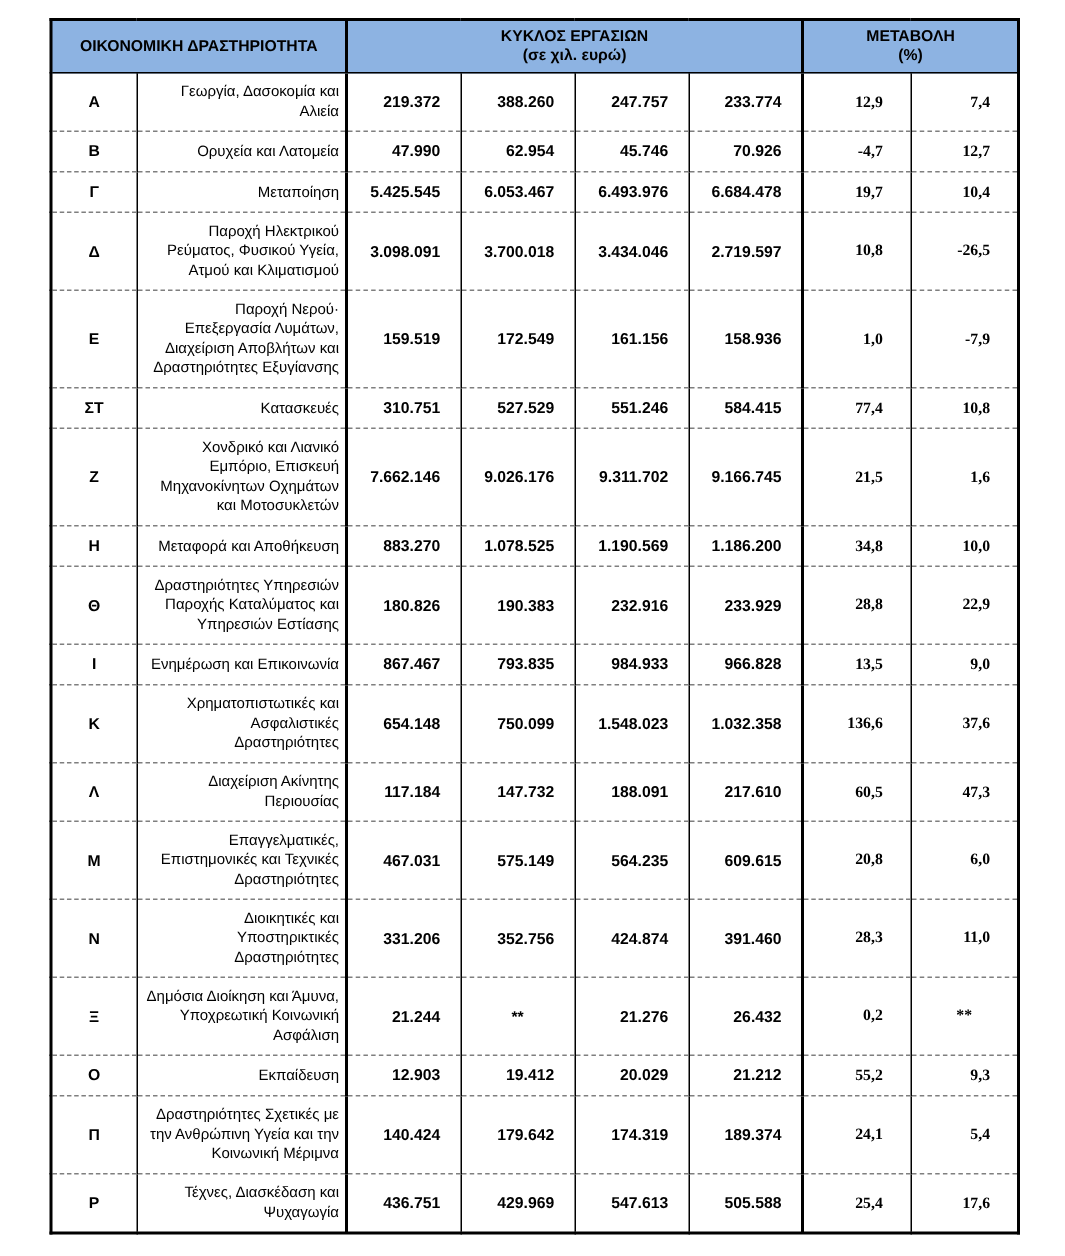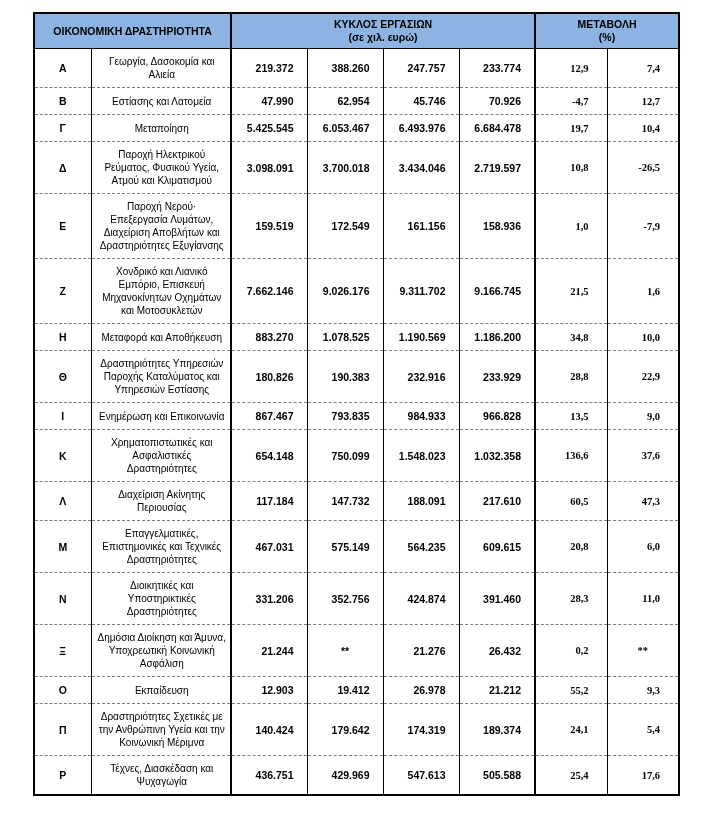--- a/index.html
+++ b/index.html
@@ -57,21 +57,21 @@
   tbody tr:first-child td { border-top: none; }
 
   td.code {
     text-align: center;
     font-weight: bold;
   }
   td.desc {
     font-size: 10px;
     line-height: 13px;
     padding: 6px 4px 6px 6px;
-    text-align: center;
+    text-align: right;
   }
   td.num {
     text-align: right;
     font-weight: bold;
     padding-right: 13px;
   }
   td.chg { padding-right: 18px; font-family: Liberation Serif, serif; }
   td.star { text-align: center; padding-right: 4px; }
 
   
@@ -107,21 +107,21 @@
     <td class="desc">Γεωργία, Δασοκομία και Αλιεία</td>
     <td class="num gb">219.372</td>
     <td class="num">388.260</td>
     <td class="num">247.757</td>
     <td class="num">233.774</td>
     <td class="num chg gb">12,9</td>
     <td class="num chg">7,4</td>
   </tr>
         <tr>
     <td class="code">Β</td>
-    <td class="desc">Εστίασης και Λατομεία</td>
+    <td class="desc">Ορυχεία και Λατομεία</td>
     <td class="num gb">47.990</td>
     <td class="num">62.954</td>
     <td class="num">45.746</td>
     <td class="num">70.926</td>
     <td class="num chg gb">-4,7</td>
     <td class="num chg">12,7</td>
   </tr>
         <tr>
     <td class="code">Γ</td>
     <td class="desc">Μεταποίηση</td>
@@ -146,20 +146,30 @@
     <td class="code">Ε</td>
     <td class="desc">Παροχή Νερού· Επεξεργασία Λυμάτων, Διαχείριση Αποβλήτων και Δραστηριότητες Εξυγίανσης</td>
     <td class="num gb">159.519</td>
     <td class="num">172.549</td>
     <td class="num">161.156</td>
     <td class="num">158.936</td>
     <td class="num chg gb">1,0</td>
     <td class="num chg">-7,9</td>
   </tr>
         <tr>
+    <td class="code">ΣΤ</td>
+    <td class="desc">Κατασκευές</td>
+    <td class="num gb">310.751</td>
+    <td class="num">527.529</td>
+    <td class="num">551.246</td>
+    <td class="num">584.415</td>
+    <td class="num chg gb">77,4</td>
+    <td class="num chg">10,8</td>
+  </tr>
+        <tr>
     <td class="code">Ζ</td>
     <td class="desc">Χονδρικό και Λιανικό Εμπόριο, Επισκευή Μηχανοκίνητων Οχημάτων και Μοτοσυκλετών</td>
     <td class="num gb">7.662.146</td>
     <td class="num">9.026.176</td>
     <td class="num">9.311.702</td>
     <td class="num">9.166.745</td>
     <td class="num chg gb">21,5</td>
     <td class="num chg">1,6</td>
   </tr>
         <tr>
@@ -240,21 +250,21 @@
     <td class="num">21.276</td>
     <td class="num">26.432</td>
     <td class="num chg gb">0,2</td>
     <td class="num chg star">**</td>
   </tr>
         <tr>
     <td class="code">Ο</td>
     <td class="desc">Εκπαίδευση</td>
     <td class="num gb">12.903</td>
     <td class="num">19.412</td>
-    <td class="num">26.978</td>
+    <td class="num">20.029</td>
     <td class="num">21.212</td>
     <td class="num chg gb">55,2</td>
     <td class="num chg">9,3</td>
   </tr>
         <tr>
     <td class="code">Π</td>
     <td class="desc">Δραστηριότητες Σχετικές με την Ανθρώπινη Υγεία και την Κοινωνική Μέριμνα</td>
     <td class="num gb">140.424</td>
     <td class="num">179.642</td>
     <td class="num">174.319</td>

